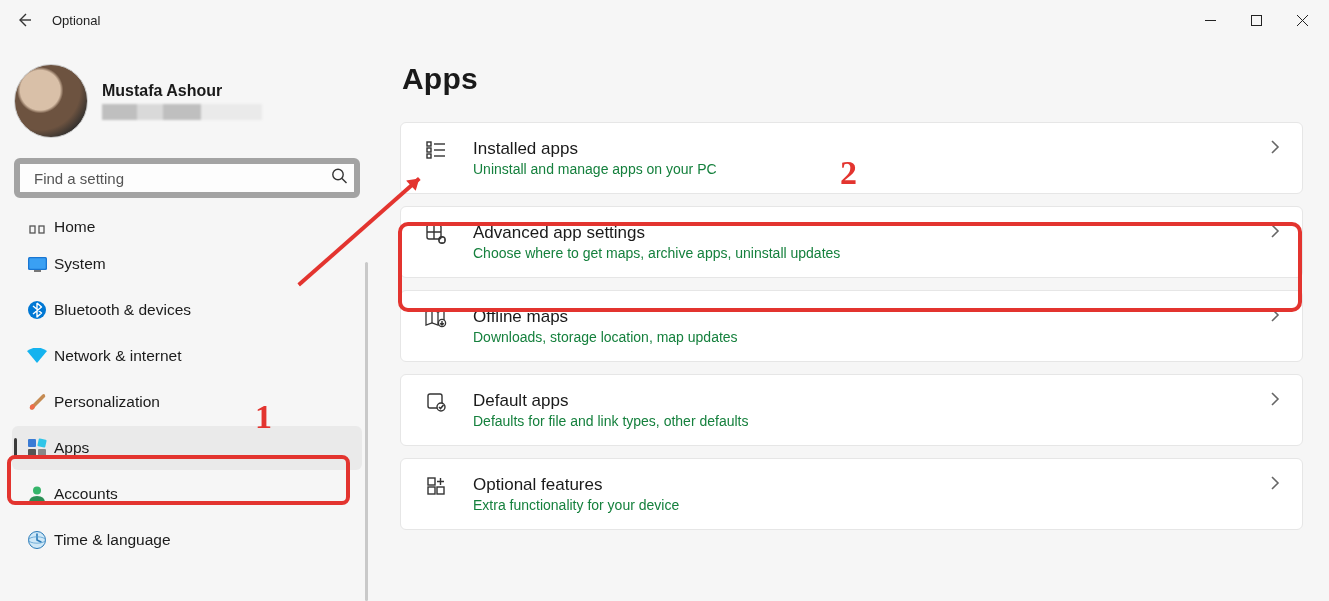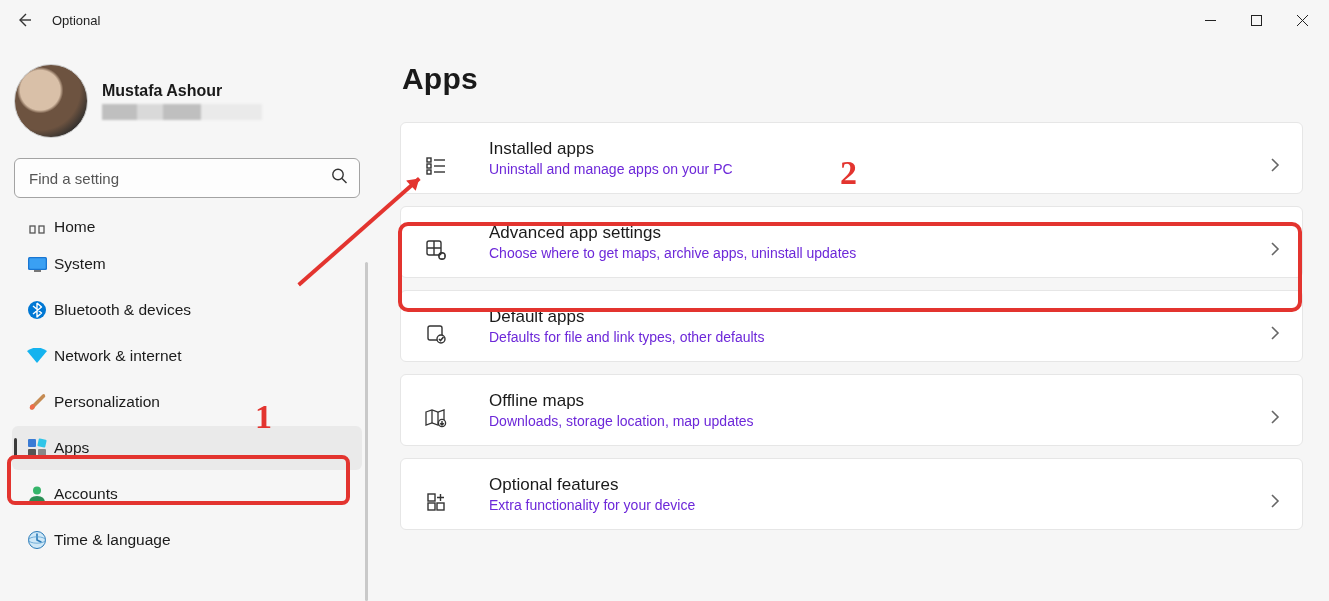--- a/index.html
+++ b/index.html
@@ -61,21 +61,21 @@
     filter: blur(1px);
   }
 
   .search-wrap {
     position:relative;
     margin: 0 2px 14px 2px;
   }
   .search {
     width:100%;
     height:40px;
-    border:1px solid #a3a3a3;
+    border:6px solid #a3a3a3;
     border-radius:6px;
     background:#fdfdfd;
     padding: 0 42px 0 14px;
     font-size:15px;
     color:#333;
     outline:none;
   }
   .search::placeholder { color:#555; }
   .search-icon {
     position:absolute; right:12px; top:50%; transform:translateY(-50%);
@@ -124,28 +124,28 @@
     font-size:30px;
     font-weight:600;
     letter-spacing:0.2px;
     margin: 2px 0 26px 2px;
   }
   .card {
     background:#fff;
     border:1px solid #e6e6e6;
     border-radius:6px;
     padding:16px 22px;
-    display:flex; align-items:flex-end; gap:40px;
+    display:flex; align-items:flex-start; gap:24px;
     margin-bottom:12px;
     cursor:pointer;
   }
   .card .cico { width:26px; display:flex; justify-content:center; color:#333; flex-shrink:0; }
   .card .ctext { flex:1; }
   .card .ct { font-size:17px; font-weight:500; color:#1a1a1a; }
-  .card .cs { font-size:14px; color:#6d28d9; margin-top:2px; }
+  .card .cs { font-size:14px; color:#15803d; margin-top:2px; }
   .card .chev { color:#555; }
 
   
   .anno { position:absolute; pointer-events:none; z-index:50; }
   .anno-box1 {
     left:7px; top:455px; width:343px; height:50px;
     border:4px solid #e3342f; border-radius:8px;
   }
   .anno-num1 {
     left:255px; top:398px;
@@ -352,49 +352,49 @@
       </div>
       <span class="chev">
         <svg width="10" height="16" viewBox="0 0 10 16" fill="none" stroke="#666" stroke-width="1.6">
             <path d="M2 2 L8 8 L2 14"></path>
           </svg>
       </span>
     </div>
 
     <div class="card">
       <span class="cico">
-        <svg width="22" height="22" viewBox="0 0 22 22" fill="none" stroke="#333" stroke-width="1.4">
-            <rect x="3" y="3" width="14" height="14" rx="2"></rect>
-            <circle cx="16" cy="16" r="4" fill="#fff"></circle>
-            <path d="M14 16 L15.5 17.5 L18.5 14" stroke-width="1.6"></path>
-          </svg>
-      </span>
-      <div class="ctext">
-        <div class="ct">Default apps</div>
-        <div class="cs">Defaults for file and link types, other defaults</div>
-      </div>
-      <span class="chev">
-        <svg width="10" height="16" viewBox="0 0 10 16" fill="none" stroke="#666" stroke-width="1.6">
-            <path d="M2 2 L8 8 L2 14"></path>
-          </svg>
-      </span>
-    </div>
-
-    <div class="card">
-      <span class="cico">
         <svg width="24" height="22" viewBox="0 0 24 22" fill="none" stroke="#333" stroke-width="1.3">
             <path d="M2 5 L8 3 L14 5 L20 3 V16 L14 18 L8 16 L2 18 Z"></path>
             <path d="M8 3 V16 M14 5 V18"></path>
             <circle cx="18" cy="16" r="3.6" fill="#fff"></circle>
             <path d="M18 14 V18 M16.2 16.2 L18 18 L19.8 16.2" stroke-width="1.4"></path>
           </svg>
       </span>
       <div class="ctext">
         <div class="ct">Offline maps</div>
         <div class="cs">Downloads, storage location, map updates</div>
+      </div>
+      <span class="chev">
+        <svg width="10" height="16" viewBox="0 0 10 16" fill="none" stroke="#666" stroke-width="1.6">
+            <path d="M2 2 L8 8 L2 14"></path>
+          </svg>
+      </span>
+    </div>
+
+    <div class="card">
+      <span class="cico">
+        <svg width="22" height="22" viewBox="0 0 22 22" fill="none" stroke="#333" stroke-width="1.4">
+            <rect x="3" y="3" width="14" height="14" rx="2"></rect>
+            <circle cx="16" cy="16" r="4" fill="#fff"></circle>
+            <path d="M14 16 L15.5 17.5 L18.5 14" stroke-width="1.6"></path>
+          </svg>
+      </span>
+      <div class="ctext">
+        <div class="ct">Default apps</div>
+        <div class="cs">Defaults for file and link types, other defaults</div>
       </div>
       <span class="chev">
         <svg width="10" height="16" viewBox="0 0 10 16" fill="none" stroke="#666" stroke-width="1.6">
             <path d="M2 2 L8 8 L2 14"></path>
           </svg>
       </span>
     </div>
 
     <div class="card">
       <span class="cico">

